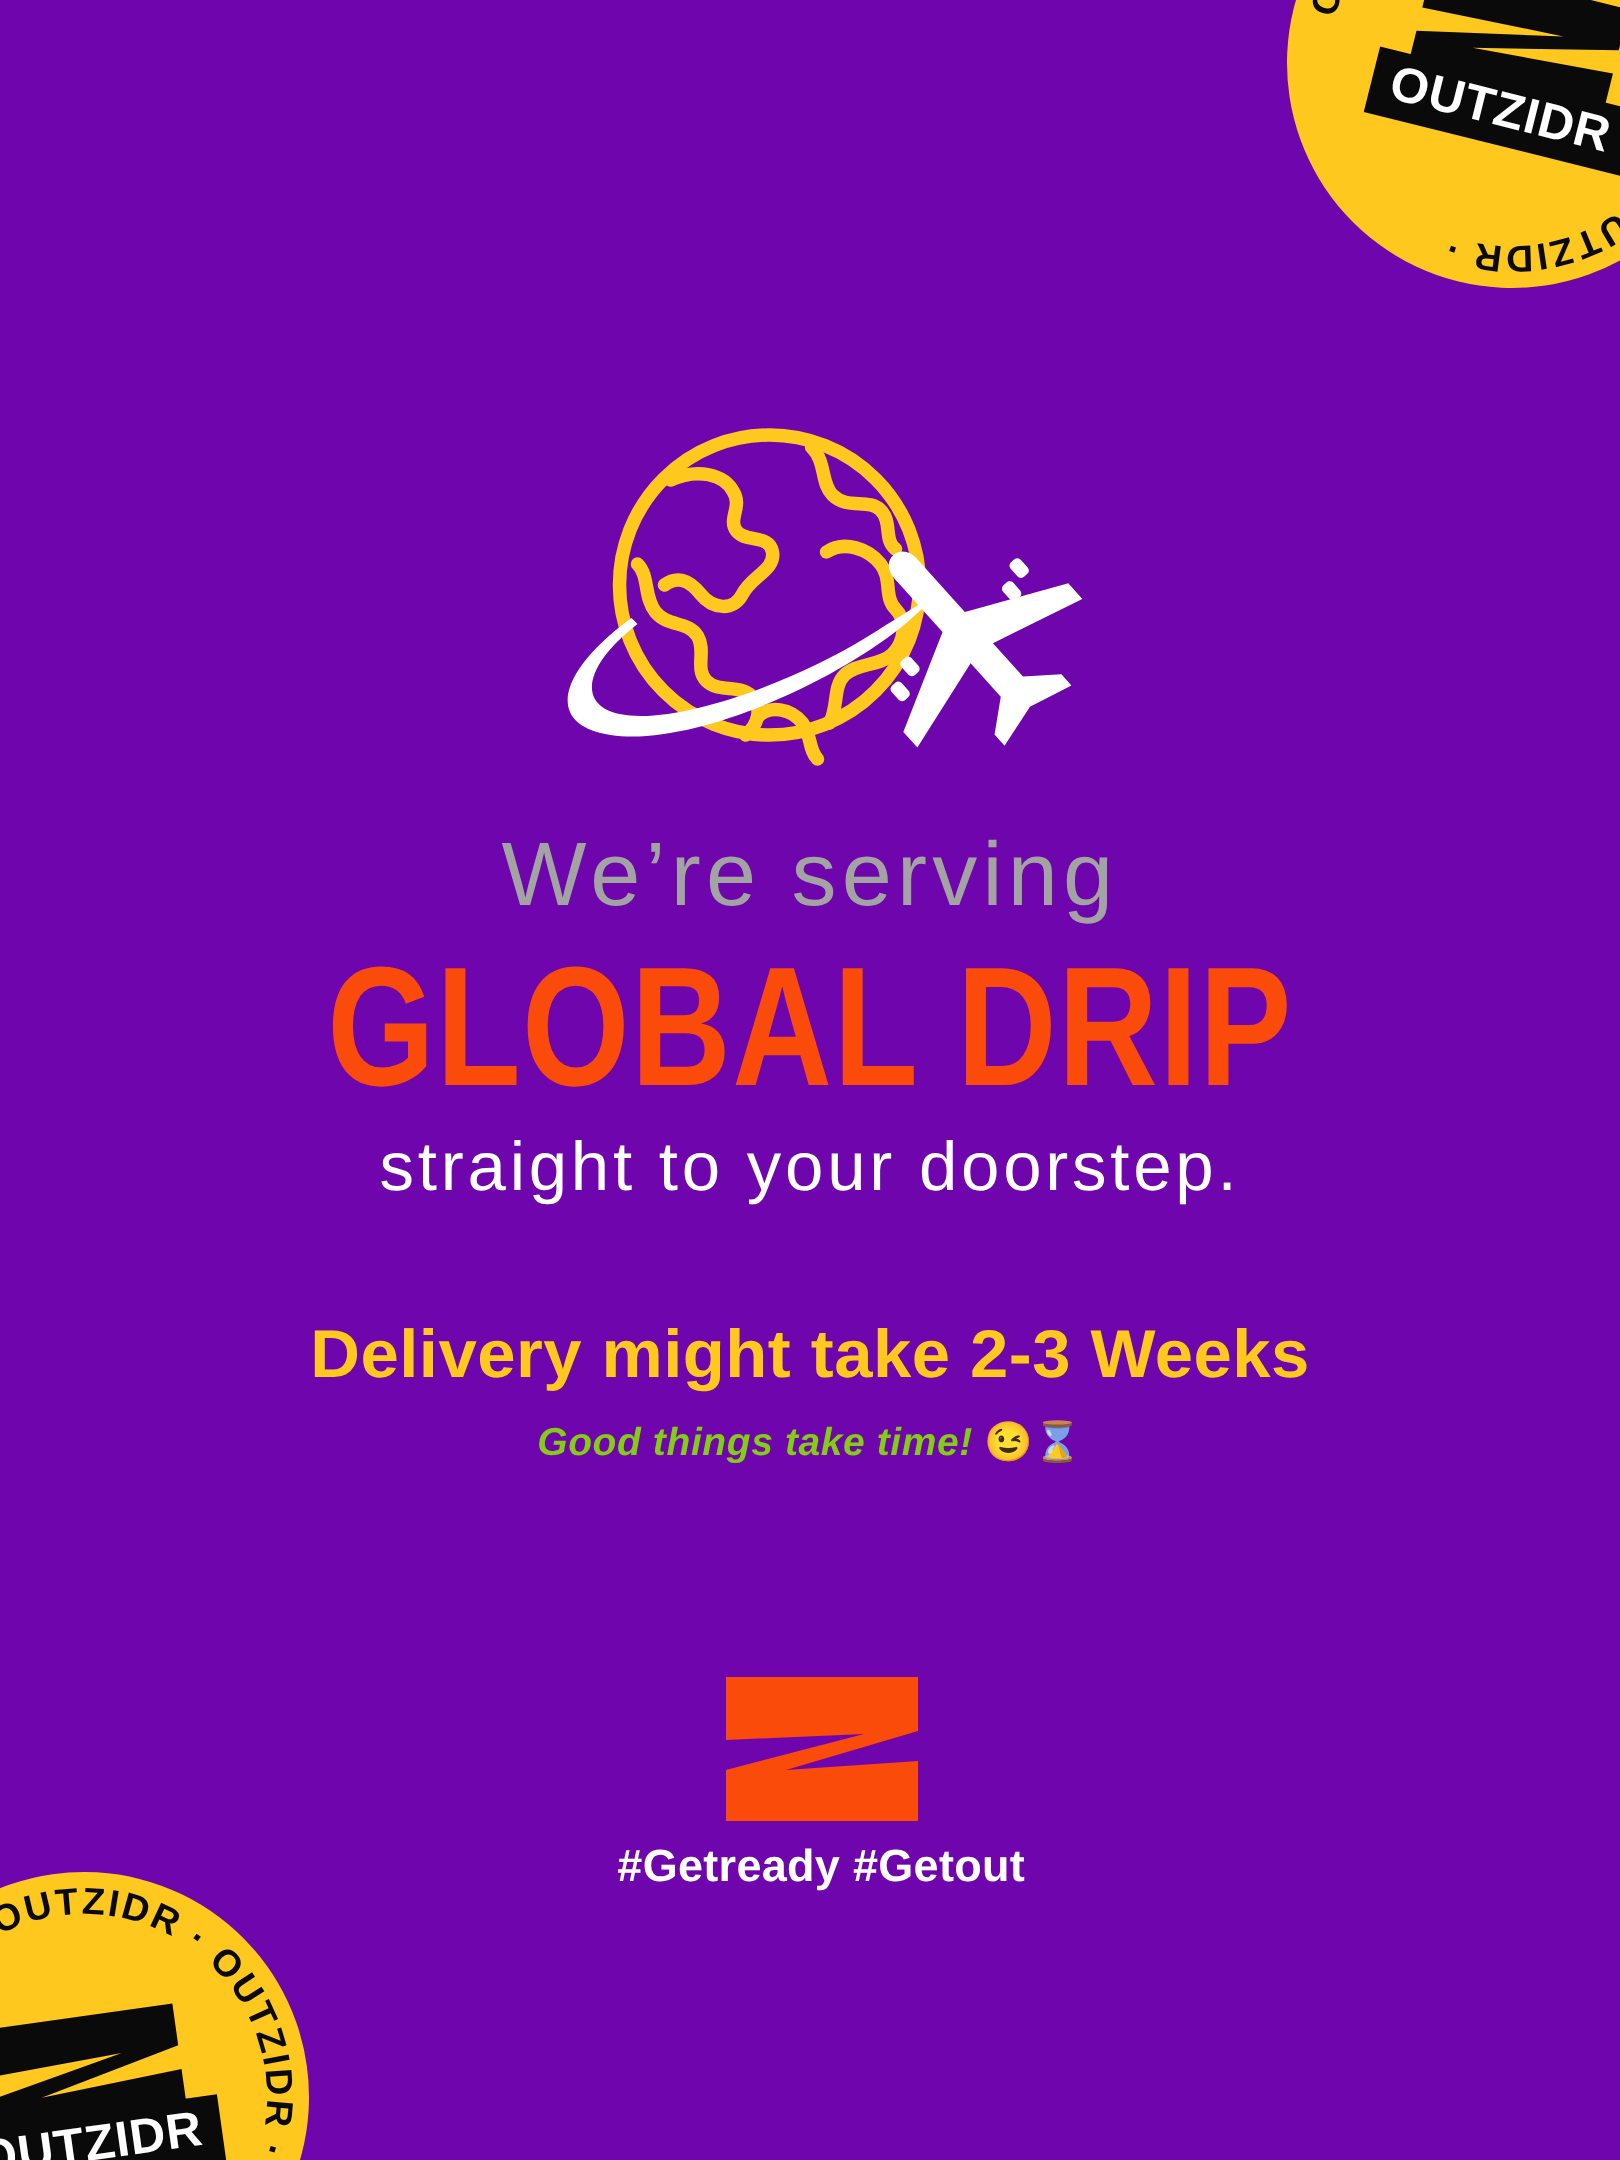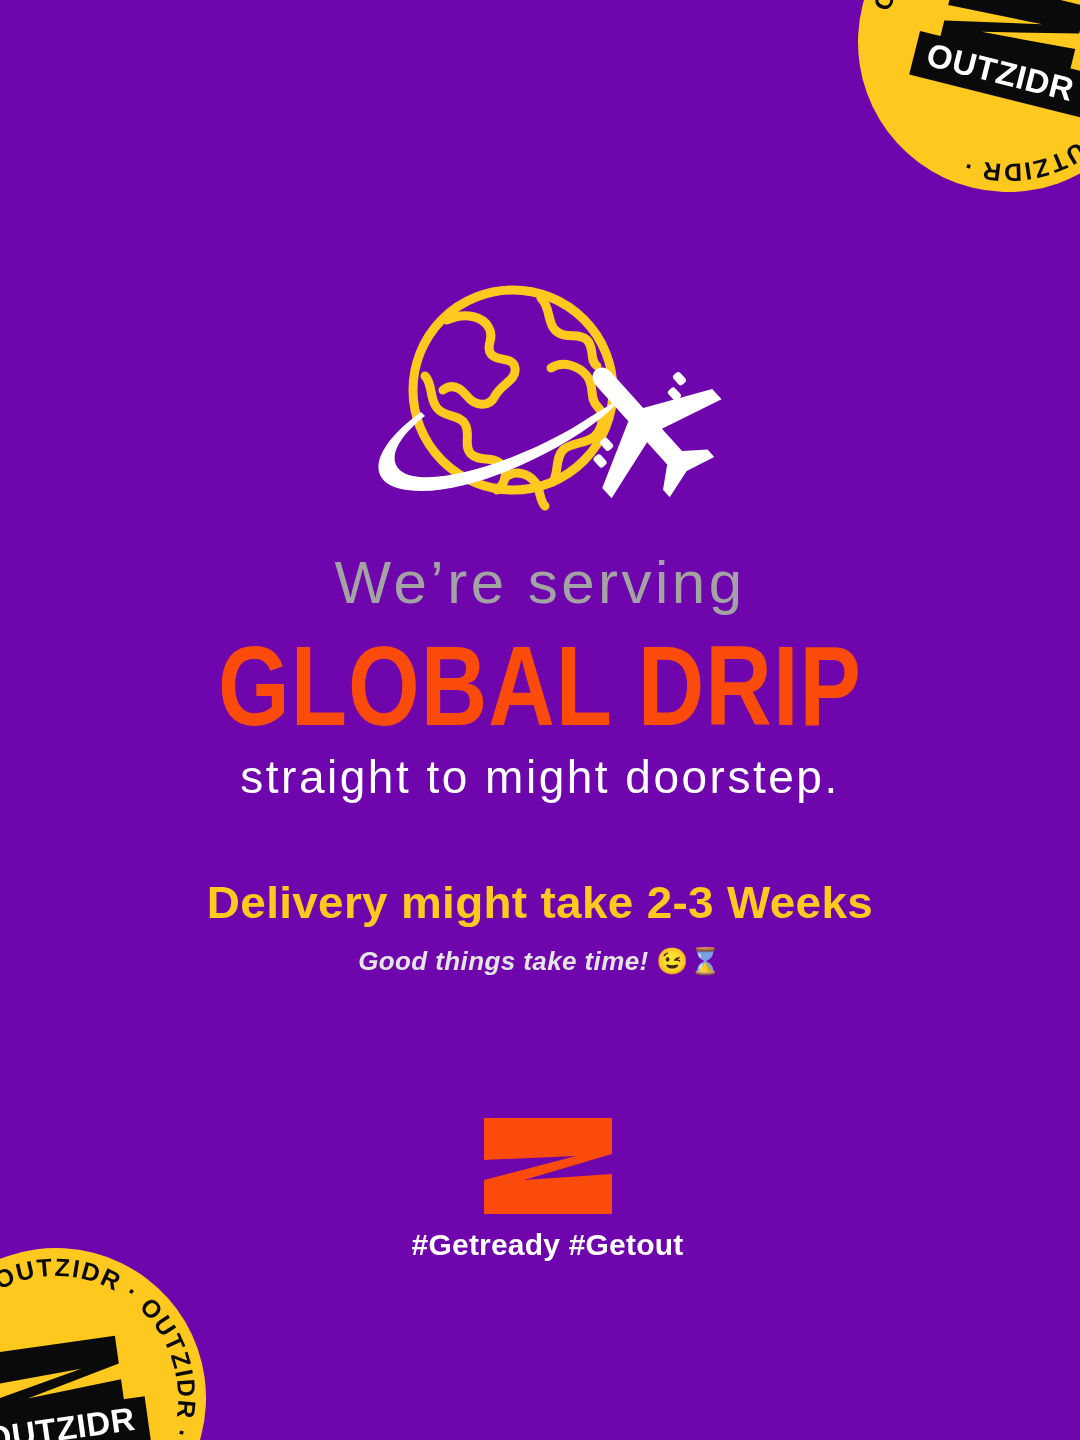--- a/index.html
+++ b/index.html
@@ -126,21 +126,21 @@
   .delivery {
     color: #FFC81E;
     font-size: 45px;
     font-weight: bold;
     letter-spacing: 0.3px;
     line-height: 1.2;
     margin: 72px 0 0 0;
     transform: scaleX(1.02);
   }
   .tagline {
-    color: #e5e5e5;
+    color: #84cc16;
     font-size: 26px;
     font-weight: bold;
     font-style: italic;
     letter-spacing: 0.4px;
     line-height: 1.2;
     margin: 16px 0 0 0;
   }
   .tagline .emo {
     font-style: normal;
     font-size: 26px;
@@ -210,21 +210,21 @@
       <rect x="-62" y="56" width="9" height="13" rx="3"></rect>
       <rect x="-46" y="48" width="9" height="13" rx="3"></rect>
       <rect x="52" y="48" width="9" height="13" rx="3"></rect>
       <rect x="38" y="56" width="9" height="13" rx="3"></rect>
     </g>
   </svg>
 
   <div class="copy">
     <p class="eyebrow">We’re serving</p>
     <p class="headline">GLOBAL DRIP</p>
-    <p class="subhead">straight to might doorstep.</p>
+    <p class="subhead">straight to your doorstep.</p>
     <p class="delivery">Delivery might take 2-3 Weeks</p>
     <p class="tagline">
       <span>Good things take time!</span>
       <span class="emo">😉</span><span class="emo">⌛</span>
     </p>
   </div>
 
   <div class="footer">
     <svg class="brand-z" viewBox="0 0 128 100">
       <polygon points="0,0 128,0 128,36 40,62 128,56 128,96 0,96 0,62 92,38 0,42" fill="#FA4B0A"></polygon>

